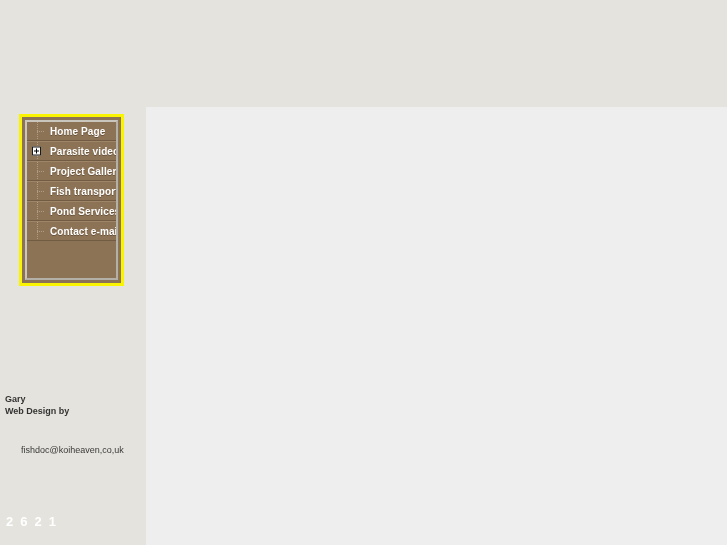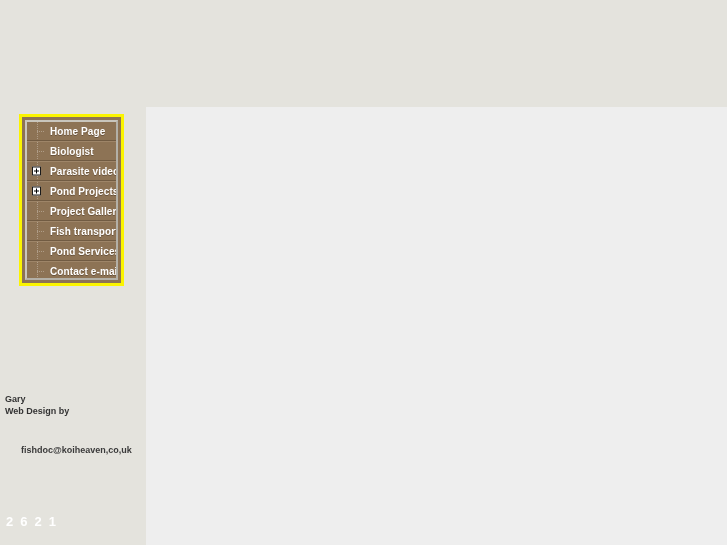--- a/index.html
+++ b/index.html
@@ -173,21 +173,21 @@
     font-family: "Liberation Sans", sans-serif;
     line-height: 12px;
     white-space: nowrap;
   }
   .credit-gap {
     height: 14px;
   }
   #credit-email {
     color: #3a3a3a;
     font-size: 9px;
-    font-weight: bold;
+    font-weight: normal;
     font-family: "Liberation Sans", sans-serif;
     white-space: nowrap;
     padding-left: 16px;
   }
 
   
   #hit-counter {
     position: absolute;
     left: 6px;
     top: 514px;
@@ -214,37 +214,27 @@
   <div id="nav-box">
     <div id="nav-inner">
       <ul id="nav-list">
 
         <li class="nav-item">
           <span class="tree-dots"></span>
           <span class="tree-stub"></span>
           <span class="nav-label">Home Page</span>
         </li>
 
-        <li class="nav-item">
-          <span class="tree-dots"></span>
-          <span class="tree-stub"></span>
-          <span class="nav-label">Biologist</span>
-        </li>
 
         <li class="nav-item has-toggle">
           <span class="tree-dots"></span>
           <span class="expand-box"></span>
           <span class="nav-label">Parasite videos</span>
         </li>
 
-        <li class="nav-item has-toggle">
-          <span class="tree-dots"></span>
-          <span class="expand-box"></span>
-          <span class="nav-label">Pond Projects</span>
-        </li>
 
         <li class="nav-item">
           <span class="tree-dots"></span>
           <span class="tree-stub"></span>
           <span class="nav-label">Project Gallery</span>
         </li>
 
         <li class="nav-item">
           <span class="tree-dots"></span>
           <span class="tree-stub"></span>

